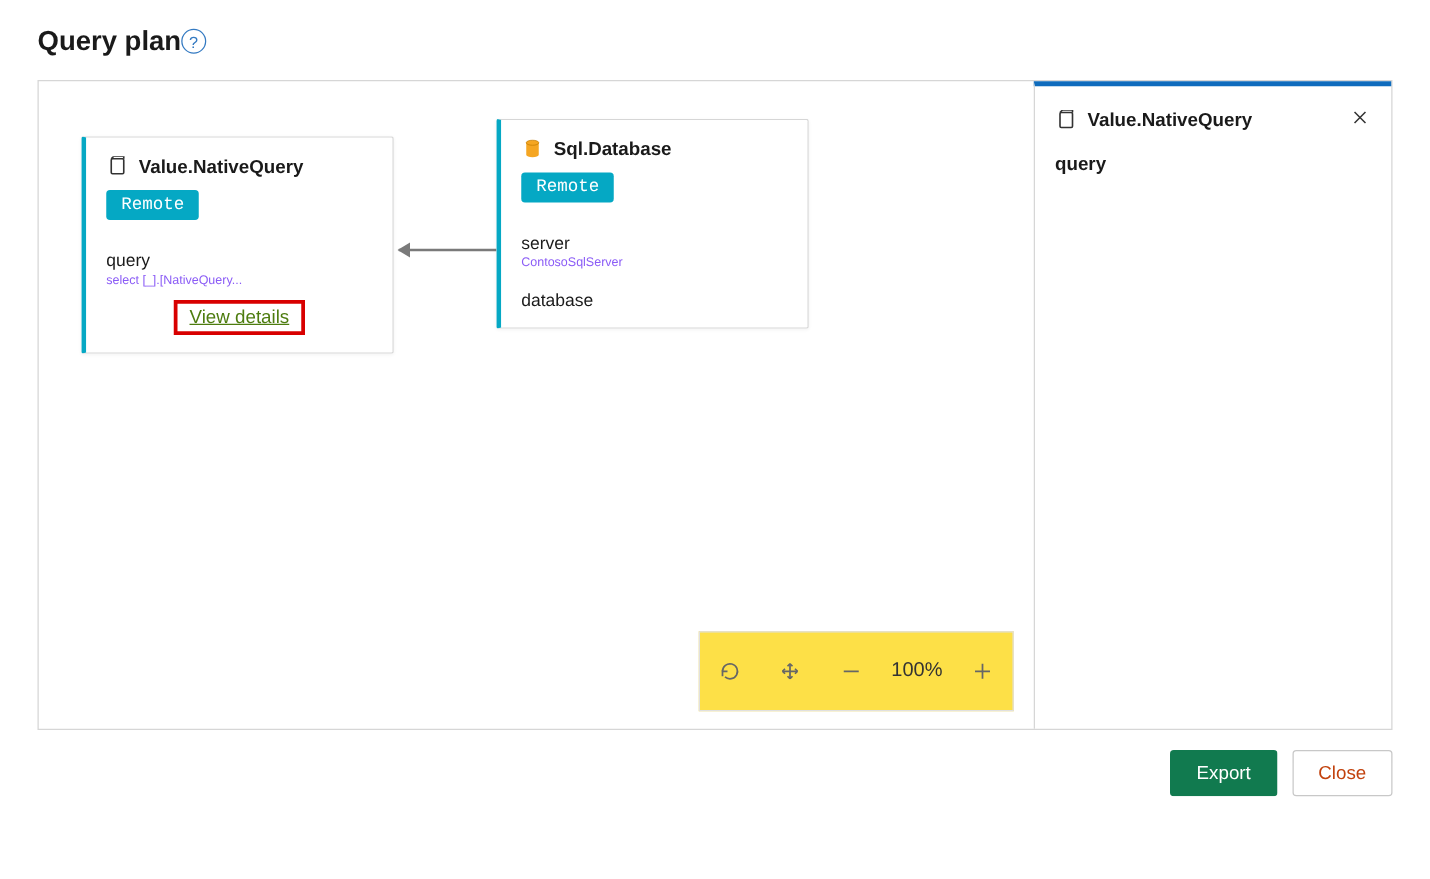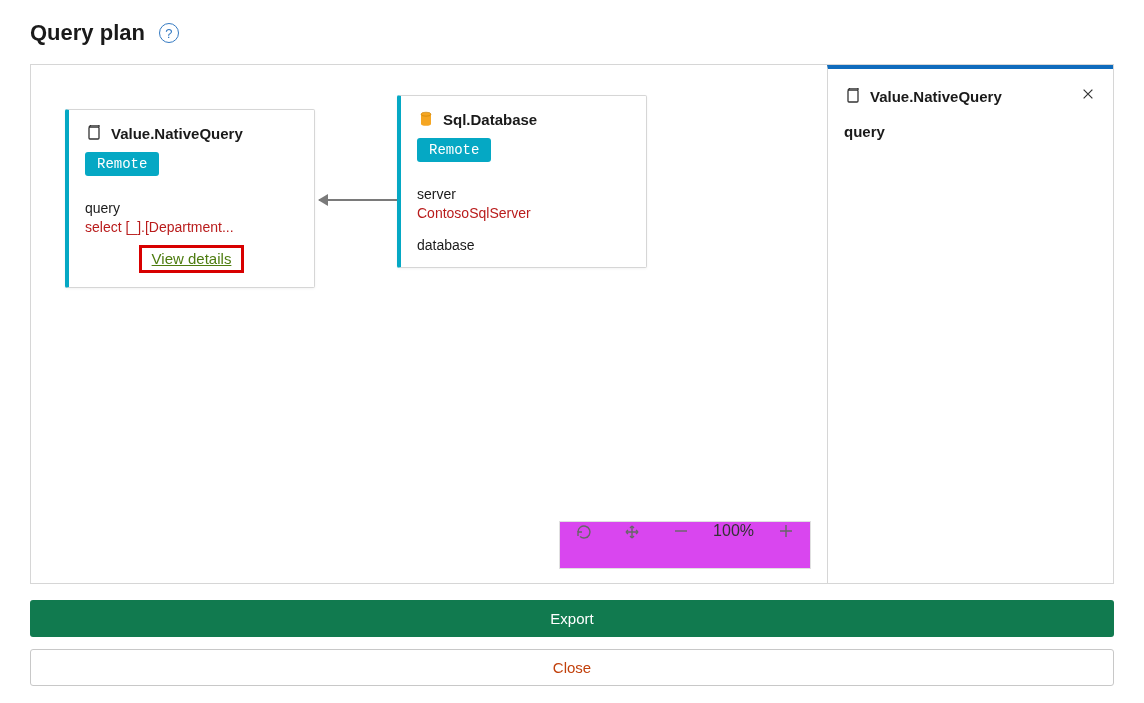--- a/index.html
+++ b/index.html
@@ -5,21 +5,20 @@
   * { box-sizing: border-box; margin: 0; padding: 0; }
   body {
     font-family: "Segoe UI", -apple-system, sans-serif;
     background: #ffffff;
     color: #1a1a1a;
     padding: 20px 30px;
   }
   .header {
     display: flex;
     align-items: center;
-    gap: 14px;
     margin-bottom: 18px;
     text-align: center;
   }
   .header h1 {
     font-size: 22px;
     font-weight: 600;
     color: #1a1a1a;
   }
   .help-icon {
     width: 20px; height: 20px;
@@ -74,22 +73,22 @@
     border-radius: 3px;
     margin-bottom: 8px;
     font-family: Liberation Mono, monospace;
   }
   .node-section-label {
     font-weight: 400;
     font-size: 14px;
     margin-top: 16px;
   }
   .node-section-value {
-    font-size: 14px;
-    color: #b91c1c;
+    font-size: 10px;
+    color: #8b5cf6;
     margin-top: 3px;
     white-space: nowrap;
     overflow: hidden;
     text-overflow: ellipsis;
   }
   .view-details-wrap {
     text-align: center;
     margin-top: 10px;
   }
   .view-details-box {
@@ -116,24 +115,24 @@
     border-right: 10px solid #7a7a7a;
     border-top: 6px solid transparent;
     border-bottom: 6px solid transparent;
   }
   
   .zoom-controls {
     position: absolute;
     right: 16px;
     bottom: 14px;
     display: flex;
-    background: #d946ef;
+    background: #fde047;
     border: 1px solid #e0e0e0;
-    height: 48px;
-    align-items: flex-start;
+    height: 64px;
+    align-items: center;
   }
   .zoom-btn {
     width: 48px;
     display: flex; align-items: center; justify-content: center;
     color: #666;
     cursor: pointer;
     font-size: 19px;
   }
   .zoom-sep {
     width: 1px;
@@ -185,21 +184,20 @@
     margin: 2px -8px 2px -8px;
     padding: 0 6px;
     line-height: 1.85;
   }
   
   .footer {
     display: flex;
     justify-content: flex-end;
     gap: 12px;
     margin-top: 16px;
-    flex-direction: column;
   }
   .btn {
     padding: 9px 20px;
     border-radius: 3px;
     font-size: 15px;
     cursor: pointer;
     border: 1px solid transparent;
   }
   .btn-primary {
     background: #117a4f;
@@ -228,21 +226,21 @@
         <span class="node-icon">
           <svg viewBox="0 0 16 16" width="16" height="16" fill="none" stroke="#333" stroke-width="1.3">
             <rect x="3" y="2" width="10" height="12" rx="1"></rect>
             <path d="M3 2 L5 0 L13 0 L13 2"></path>
           </svg>
         </span>
         <span>Value.NativeQuery</span>
       </div>
       <span class="badge-remote">Remote</span>
       <div class="node-section-label">query</div>
-      <div class="node-section-value">select [_].[Department...</div>
+      <div class="node-section-value">select [_].[NativeQuery...</div>
       <div class="view-details-wrap">
         <span class="view-details-box">
           <a class="view-details">View details</a>
         </span>
       </div>
     </div>
 
     <div class="arrow" style="left:288px; top:134px; width:78px;"></div>
 
     <div class="node" style="left:366px; top:30px;">

